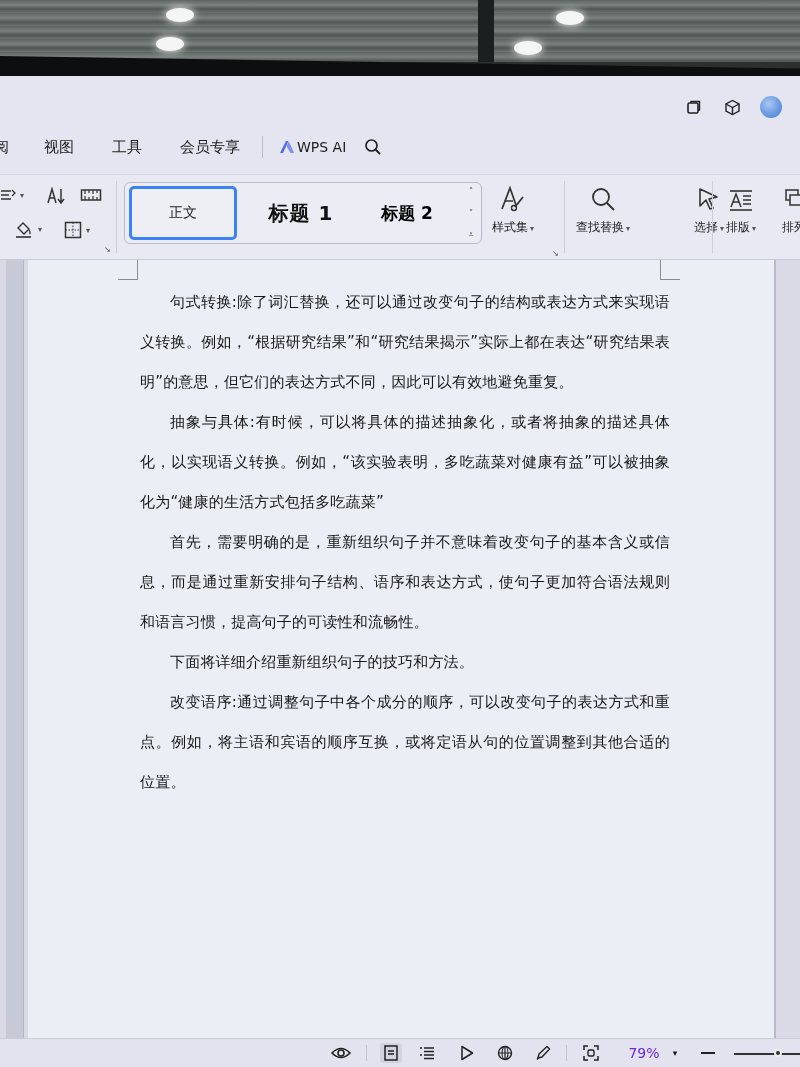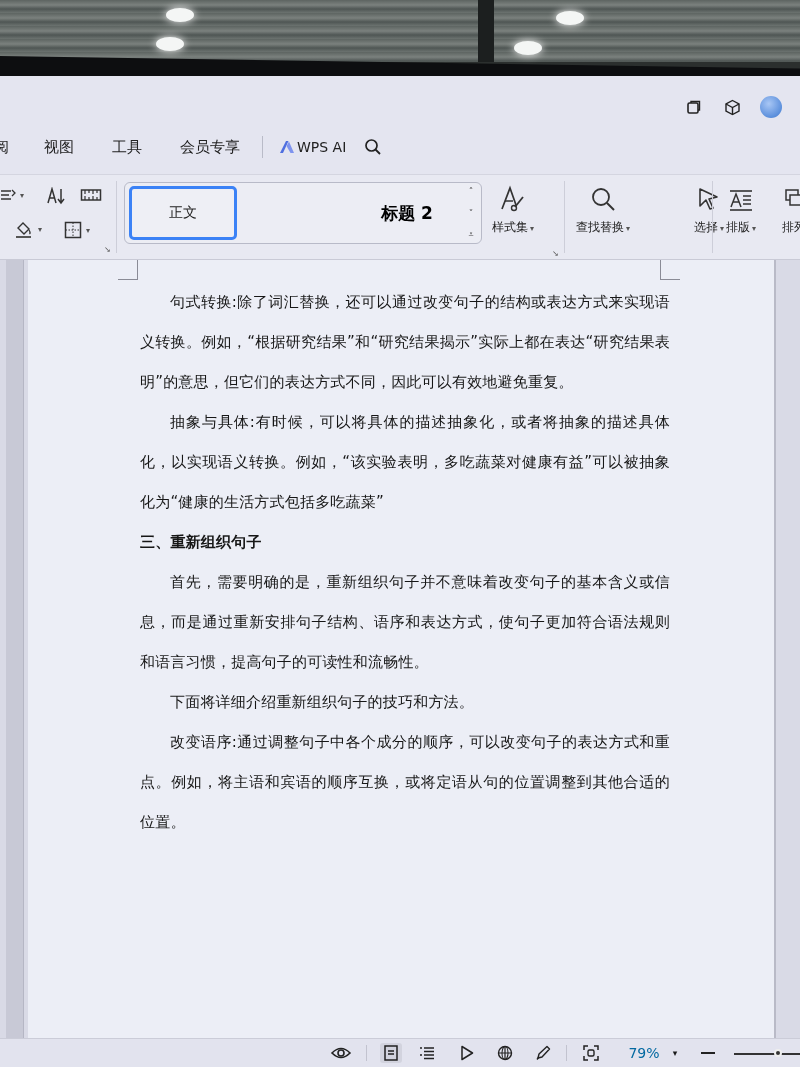--- a/index.html
+++ b/index.html
@@ -68,21 +68,21 @@
 
     .doc-text { position: absolute; left: 112px; top: 22px; width: 530px; font-size: 15px; line-height: 40px; color: #161616; letter-spacing: 0.2px; }
     .doc-text p { margin: 0; text-align: justify; }
     .doc-text p.indent { text-indent: 2em; }
     .doc-text .heading { font-weight: bold; }
 
     
     .statusbar { position: absolute; left: 0; top: 962px; width: 800px; height: 29px; background: #e2e3ee; border-top: 1px solid #cbccd8; }
     .sb-item { position: absolute; top: 4px; height: 20px; display: flex; align-items: center; justify-content: center; cursor: pointer; }
     .sb-sep { position: absolute; top: 6px; width: 1px; height: 16px; background: #c2c3cf; }
-    .zoom-val { font-size: 14px; color: #0369a1; }
+    .zoom-val { font-size: 14px; color: #6d28d9; }
     .slider-track { position: absolute; top: 14px; left: 734px; width: 66px; height: 2px; background: #333; }
     .slider-thumb { position: absolute; top: 10px; left: 774px; width: 8px; height: 8px; border-radius: 50%; background: #333; border: 2px solid #eee; }
 
     svg { display: block; }
   </style>
 </head>
 <body>
 
 <div class="ceiling">
   <div class="beam"></div>
@@ -185,20 +185,21 @@
             </svg>
         </span>
           <span class="caret">▾</span>
       </div>
       <div class="launcher" style="left:104px; top:64px;">↘</div>
     </div>
     <div class="rb-sep" style="left:116px;"></div>
 
     <div class="style-gallery">
       <div class="style-item style-normal">正文</div>
+      <div class="style-item style-h1">标题 1</div>
       <div class="style-item style-h2">标题 2</div>
       <div class="gallery-scroll">
         <span>˄</span>
         <span>˅</span>
         <span>⩡</span>
       </div>
     </div>
 
     <div class="rb-big" style="left:492px;">
       <div class="glyph">
@@ -259,21 +260,20 @@
 
   <div class="doc-area">
     <div class="left-edge"></div>
     <div class="page">
       <div class="corner-mark corner-tl"></div>
       <div class="corner-mark corner-tr"></div>
 
       <div class="doc-text">
         <p class="indent">句式转换:除了词汇替换，还可以通过改变句子的结构或表达方式来实现语义转换。例如，“根据研究结果”和“研究结果揭示”实际上都在表达“研究结果表明”的意思，但它们的表达方式不同，因此可以有效地避免重复。</p>
         <p class="indent">抽象与具体:有时候，可以将具体的描述抽象化，或者将抽象的描述具体化，以实现语义转换。例如，“该实验表明，多吃蔬菜对健康有益”可以被抽象化为“健康的生活方式包括多吃蔬菜”</p>
-        <p class="heading">三、重新组织句子</p>
         <p class="indent">首先，需要明确的是，重新组织句子并不意味着改变句子的基本含义或信息，而是通过重新安排句子结构、语序和表达方式，使句子更加符合语法规则和语言习惯，提高句子的可读性和流畅性。</p>
         <p class="indent">下面将详细介绍重新组织句子的技巧和方法。</p>
         <p class="indent">改变语序:通过调整句子中各个成分的顺序，可以改变句子的表达方式和重点。例如，将主语和宾语的顺序互换，或将定语从句的位置调整到其他合适的位置。</p>
       </div>
     </div>
   </div>
 
   <div class="statusbar">
     <div class="sb-item" style="left:330px; width:22px;">
       <span>

